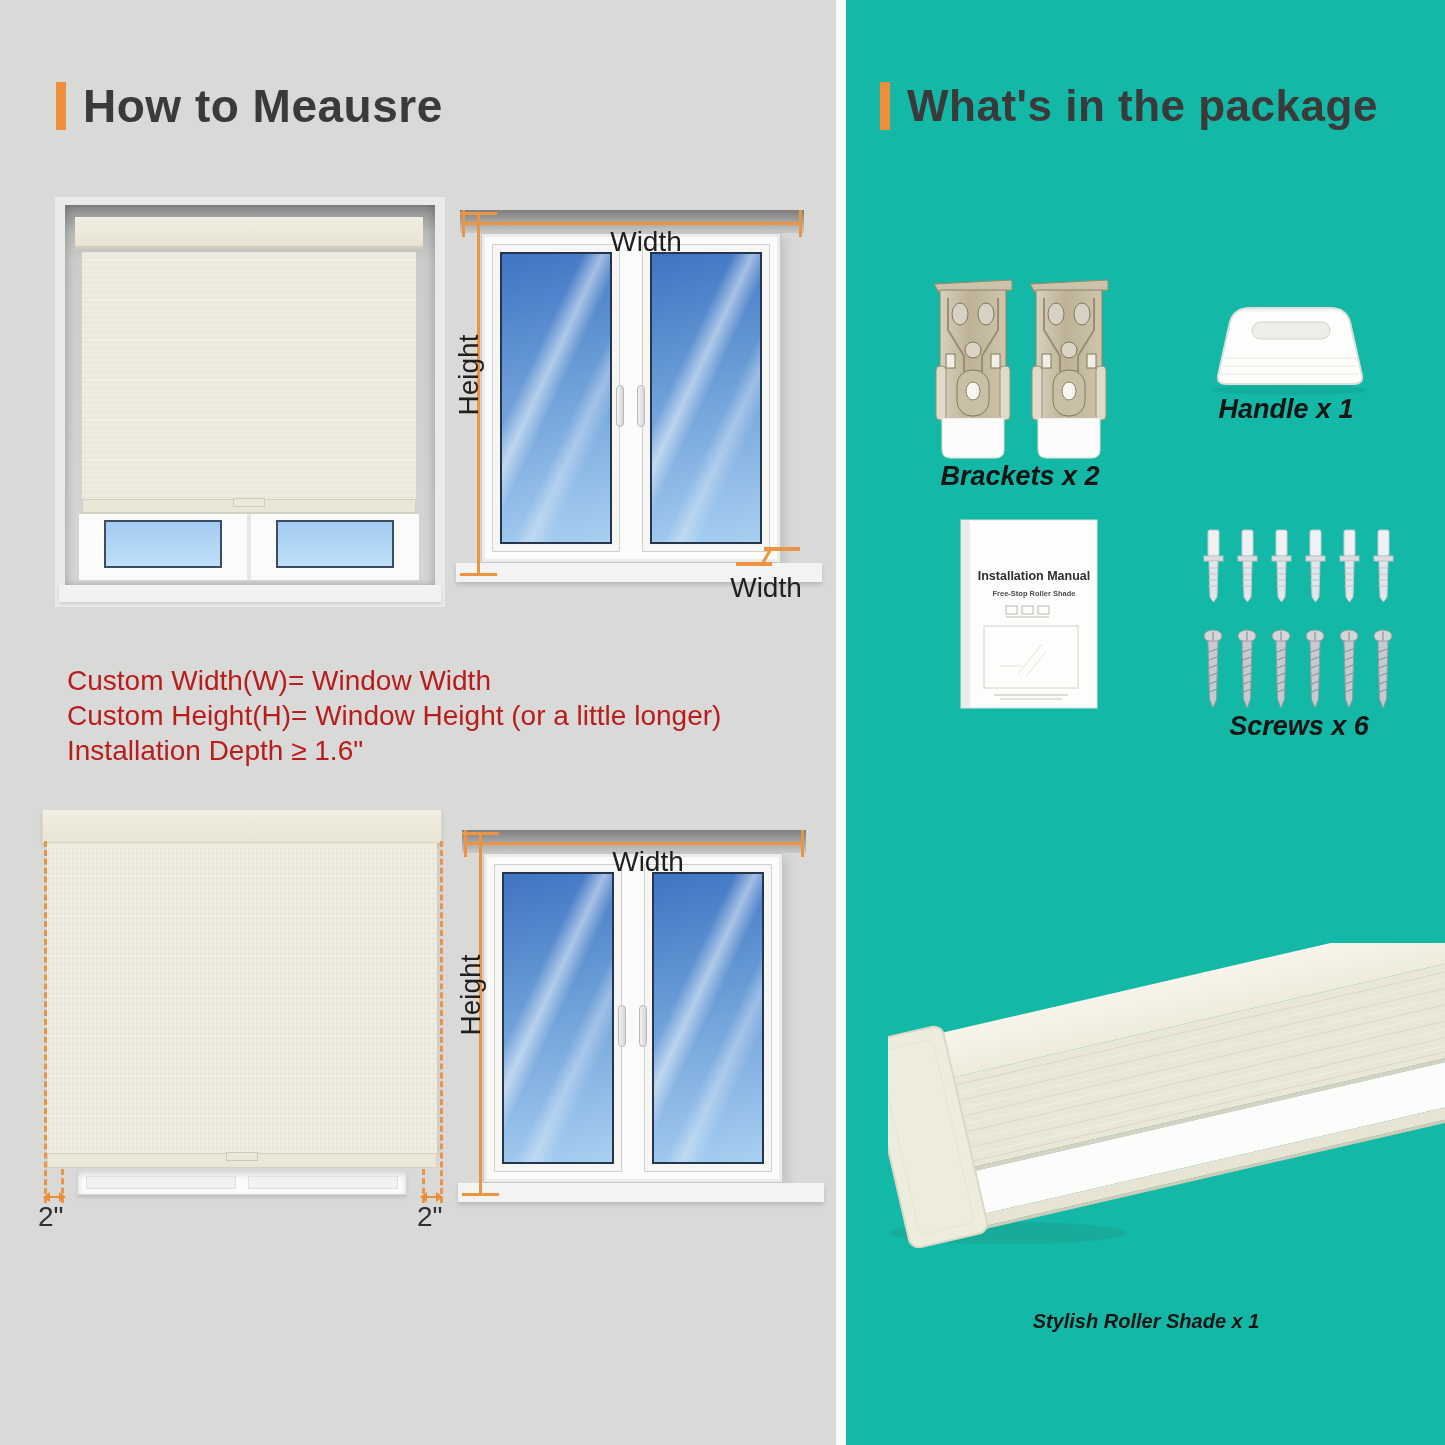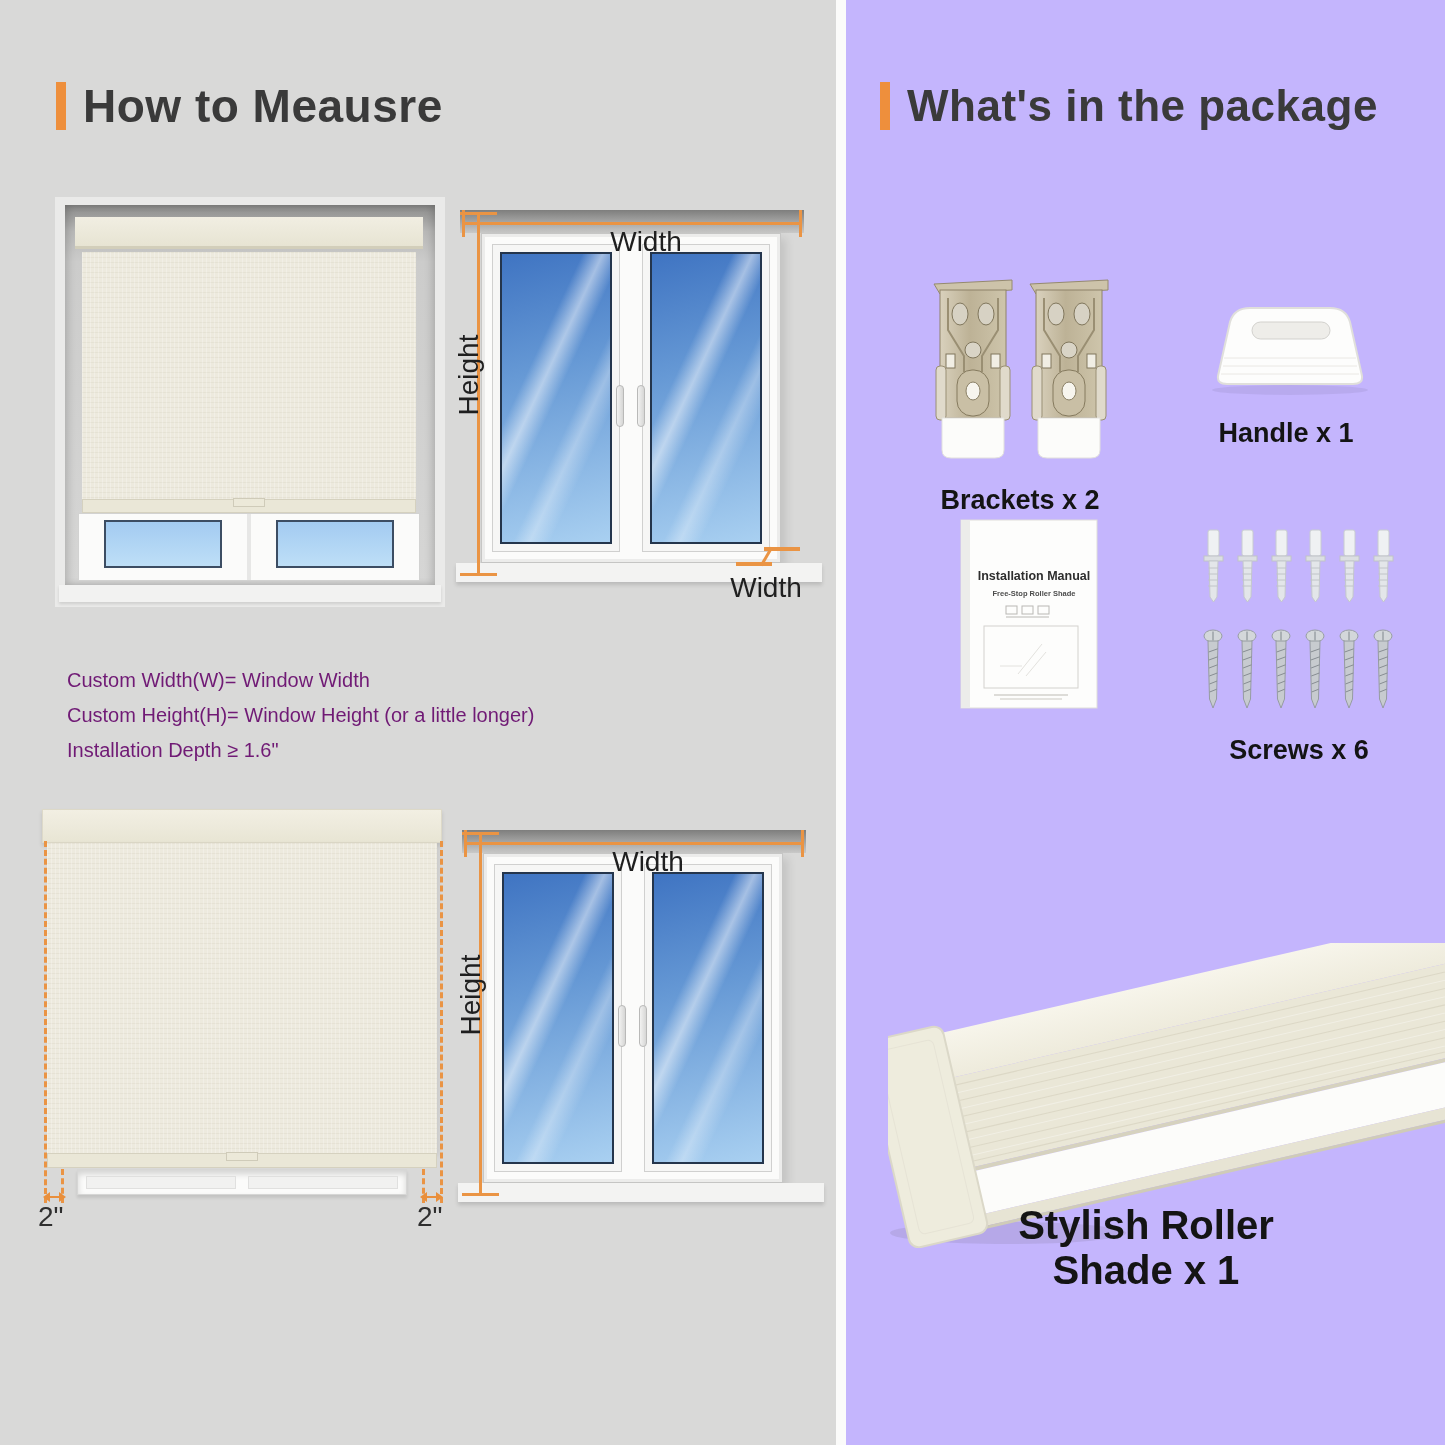--- a/index.html
+++ b/index.html
@@ -1,35 +1,35 @@
 <!DOCTYPE html>
 <html><head>
 <meta charset="utf-8">
 <style>
   * { margin:0; padding:0; box-sizing:border-box; }
   html,body { width:1445px; height:1445px; }
   body { position:relative; background:#fbfbfa; font-family:"Liberation Sans","DejaVu Sans",sans-serif; overflow:hidden; }
 
   .panel { position:absolute; top:0; height:1445px; }
   #left-panel  { left:0; width:836px; background:#d9d9d8; }
-  #right-panel { left:846px; width:599px; background:#c4b5fd; }
+  #right-panel { left:846px; width:599px; background:#14b8a6; }
 
   
   .sec-title { position:absolute; display:flex; align-items:center; }
   .accent-bar { width:10px; height:48px; background:#ee8f3c; margin-right:17px; }
   .sec-title h1 { font-size:46px; font-weight:bold; color:#3a3a3a; letter-spacing:0.5px; }
   #left-title  { left:56px; top:79px;text-align:center; }
   #right-title { left:34px; top:81px; }
   #right-title h1 { font-size:44px; }
 
   
   .mount-heading { position:absolute; font-size:38px; font-weight:bold; color:#3d3d3d; text-align:center; }
   #inside-heading  { left:55px; top:612px; width:390px; }
   #outside-heading { left:30px; top:1230px; width:430px; }
-  .spec-lines { position:absolute; font-size:20px; color:#701a75; line-height:35px; }
+  .spec-lines { position:absolute; font-size:28px; color:#b91c1c; line-height:35px; }
   #inside-lines  { left:67px; top:663px; }
   #outside-lines { left:63px; top:1281px; }
 
   
   #photo-inside { position:absolute; left:55px; top:197px; width:390px; height:410px; background:#eaeae9; }
   .pi-recess { position:absolute; left:10px; right:10px; top:8px; bottom:22px;
       background:linear-gradient(180deg,#8a8a89 0%,#b9b9b8 7%,#cccccb 15%,#d6d6d5 100%);
       box-shadow:inset 4px 0 7px rgba(0,0,0,.13), inset -4px 0 7px rgba(0,0,0,.13); }
   .linen { background-color:#edeade;
       background-image:repeating-linear-gradient(90deg, rgba(255,255,255,.25) 0 1px, rgba(0,0,0,0) 1px 4px),
@@ -91,31 +91,31 @@
   .pds-l { left:31px; } .pds-r { left:392px; }
   .po-arrow { position:absolute; top:401px; height:2px; background:#e98f3c; }
   .pa-l { left:19px; width:11px; } .pa-r { left:396px; width:11px; }
   .po-arrow::before,.po-arrow::after { content:""; position:absolute; top:-4px; width:0; height:0; border-top:5px solid transparent; border-bottom:5px solid transparent; }
   .po-arrow::before { left:-6px; border-right:7px solid #e98f3c; }
   .po-arrow::after { right:-6px; border-left:7px solid #e98f3c; }
   .po-gap { position:absolute; top:406px; font-size:28px; color:#2f2f2f; }
   .pg-l { left:8px; } .pg-r { left:387px; }
 
   
-  .item-label { position:absolute; font-size:27px; font-weight:bold; color:#141414; text-align:center;margin-top:24px; }
+  .item-label { position:absolute; font-size:27px; font-weight:bold; font-style:italic; color:#141414; text-align:center; }
   #brackets-svg { position:absolute; left:86px; top:276px; }
   #label-brackets { left:58px; top:461px; width:232px; }
   #handle-svg { position:absolute; left:344px; top:296px; }
   #label-handle { left:347px; top:394px; width:186px; }
   #manual-svg { position:absolute; left:110px; top:516px; }
   #label-manual { left:28px; top:711px; width:330px; }
   #screws-svg { position:absolute; left:350px; top:526px; }
   #label-screws { left:368px; top:711px; width:170px; }
   #shade-svg { position:absolute; left:42px; top:943px; }
-  #label-shade { left:110px; top:1179px; width:380px; font-size:40px; }
+  #label-shade { left:110px; top:1310px; width:380px; font-size:20px; }
 </style>
 </head>
 <body>
 
 <div id="left-panel" class="panel">
 
   <div id="left-title" class="sec-title">
     <div class="accent-bar"></div>
     <h1>How to Meausre</h1>
   </div>

